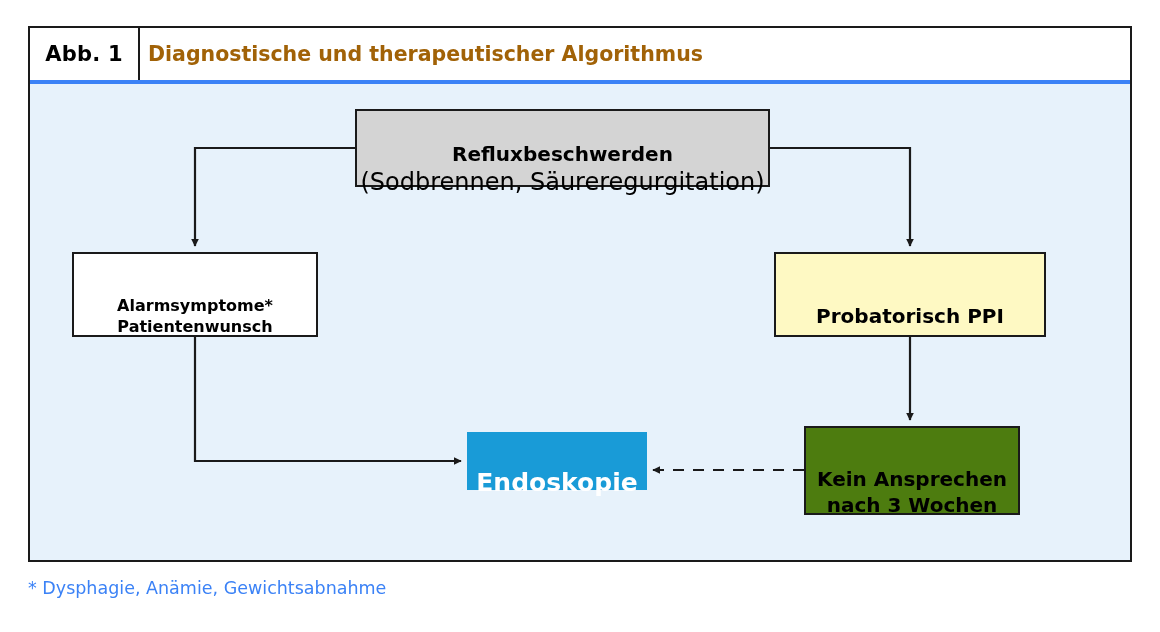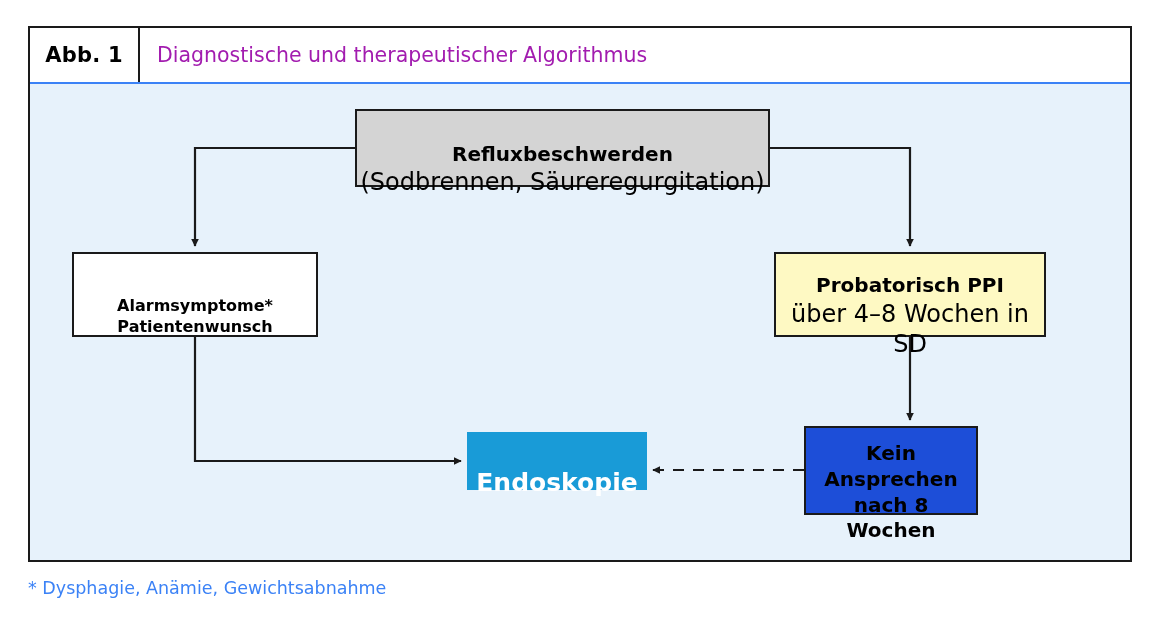--- a/index.html
+++ b/index.html
@@ -24,44 +24,44 @@
     height: 536px;
     border: 2px solid #1a1a1a;
     box-sizing: border-box;
     background: #ffffff;
   }
 
   
   #fig-header {
     position: relative;
     height: 56px;
-    border-bottom: 2px solid #3b82f6;
+    border-bottom: 4px solid #3b82f6;
     box-sizing: border-box;
     display: flex;
     align-items: stretch;
     background: #ffffff;
   }
   #fig-label {
     width: 110px;
     display: flex;
     align-items: center;
     justify-content: center;
     font-weight: bold;
     font-size: 21px;
     letter-spacing: .2px;
     border-right: 2px solid #1a1a1a;
     box-sizing: border-box;
   }
   #fig-caption {
     display: flex;
     align-items: center;
-    padding-left: 17px;
+    padding-left: 8px;
     font-size: 20.5px;
-    font-weight: normal;
-    color: #a21caf;
+    font-weight: bold;
+    color: #a16207;
   }
 
   
   #canvas {
     position: relative;
     height: 476px;
     background: #e7f2fb;
   }
   #canvas svg.wires {
     position: absolute;
@@ -94,22 +94,22 @@
   #node-alarm {
     left: 42px; top: 168px; width: 246px; height: 85px;
     background: #ffffff;
   }
   #node-alarm .l1, #node-alarm .l2 { font-weight: bold; font-size: 16px; }
   #node-ppi {
     left: 744px; top: 168px; width: 272px; height: 85px;
     background: #fef9c3;
   }
   #node-kein {
-    left: 774px; top: 342px; width: 174px; height: 89px;
-    background: #1d4ed8;
+    left: 774px; top: 342px; width: 216px; height: 89px;
+    background: #4d7c0f;
   }
   #node-kein .l1, #node-kein .l2 { font-weight: bold; font-size: 20px; }
   #node-endo {
     left: 437px; top: 348px; width: 180px; height: 58px;
     background: #199bd7;
     border-color: #199bd7;
   }
   #node-endo .l1 { color: #ffffff; font-weight: bold; font-size: 25px; }
 
   #footnote {
@@ -155,26 +155,25 @@
       <div class="l2">(Sodbrennen, Säureregurgitation)</div>
     </div>
 
     <div class="node" id="node-alarm">
       <div class="l1">Alarmsymptome*</div>
       <div class="l2">Patientenwunsch</div>
     </div>
 
     <div class="node" id="node-ppi">
       <div class="l1">Probatorisch PPI</div>
-      <div class="l2">über 4–8 Wochen in SD</div>
     </div>
 
     <div class="node" id="node-kein">
       <div class="l1">Kein Ansprechen</div>
-      <div class="l2">nach 8 Wochen</div>
+      <div class="l2">nach 3 Wochen</div>
     </div>
 
     <div class="node one-line" id="node-endo">
       <div class="l1">Endoskopie</div>
     </div>
 
   </div>
 </div>
 
 <div id="footnote">* Dysphagie, Anämie, Gewichtsabnahme</div>

